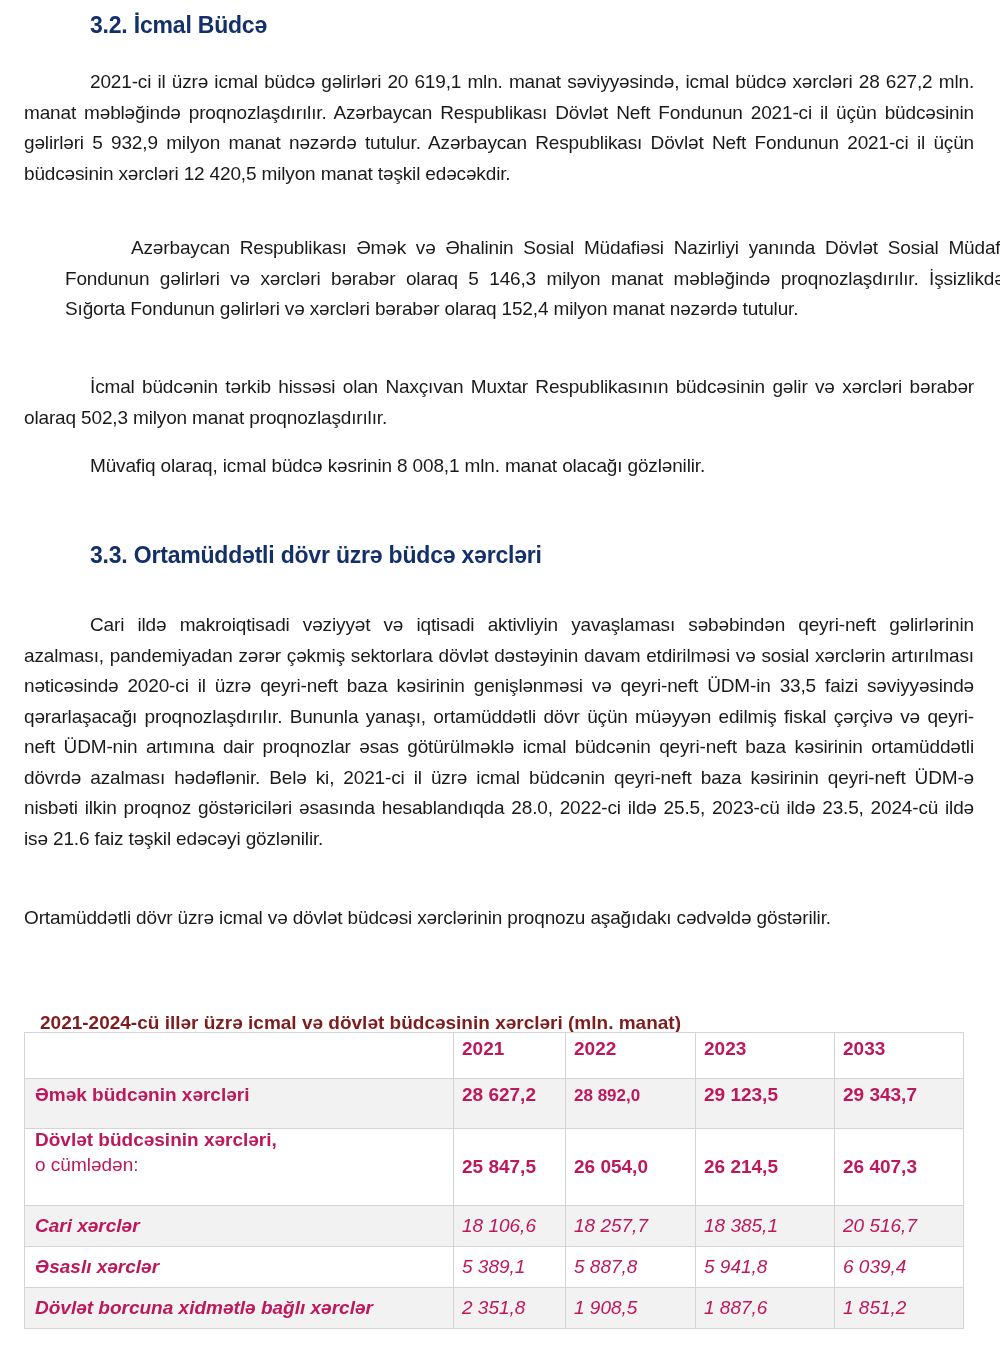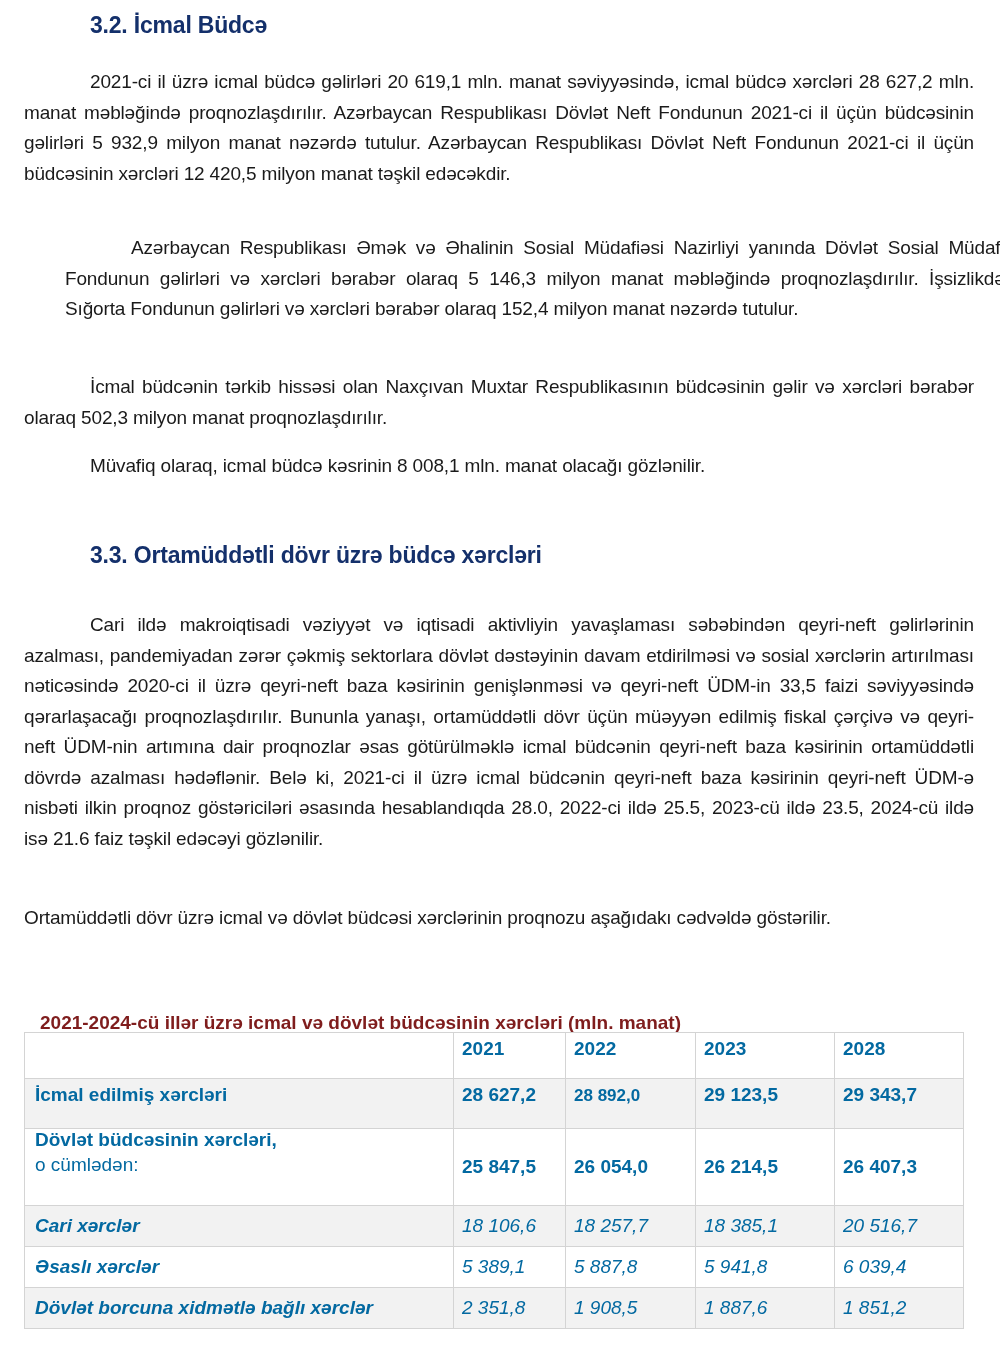--- a/index.html
+++ b/index.html
@@ -19,21 +19,21 @@
     text-align-last: left; color: #1a1a1a; letter-spacing: -0.15px;
   }
   .p .ind { display: inline-block; width: 66px; }
   .p b { font-weight: normal; }
   .caption {
     position: absolute; left: 24px; top: 996px; margin: 16px;
     font-size: 19px; font-weight: bold; color: #7f1d1d;
   }
   table.t {
     position: absolute; left: 24px; top: 1032px; width: 940px;
-    border-collapse: collapse; font-size: 19px; color: #0369a1;
+    border-collapse: collapse; font-size: 19px; color: #be185d;
   }
   table.t td, table.t th {
     border: 1.5px solid #d4d4d4; padding: 0 10px; text-align: left;
     vertical-align: middle;
   }
   table.t th { font-weight: bold; height: 40px; vertical-align: top; padding-top: 5px; }
   table.t tr.shade td { background: #f2f2f2; }
   table.t td.lab { width: 408px; }
   table.t td.c1 { width: 93px; padding-left: 8px; margin-top: 48px; }
   table.t td.c2 { width: 111px; padding-left: 8px; }
@@ -69,24 +69,24 @@
 
 <p class="caption">2021-2024-cü illər üzrə icmal və dövlət büdcəsinin xərcləri (mln. manat)</p>
 
 <table class="t">
   <tbody>
       <tr>
     <th class="lab"></th>
     <th class="c1">2021</th>
     <th class="c2">2022</th>
     <th class="c3">2023</th>
-    <th class="c4">2028</th>
+    <th class="c4">2033</th>
   </tr>
   <tr class="shade r1">
-    <td class="lab">İcmal edilmiş xərcləri</td>
+    <td class="lab">Əmək büdcənin xərcləri</td>
     <td class="c1">28 627,2</td>
     <td class="c2">28 892,0</td>
     <td class="c3">29 123,5</td>
     <td class="c4">29 343,7</td>
   </tr>
   <tr class="r2">
     <td class="lab"><span>Dövlət büdcəsinin xərcləri,</span><span class="sub">o cümlədən:</span></td>
     <td class="c1">25 847,5</td>
     <td class="c2">26 054,0</td>
     <td class="c3">26 214,5</td>

